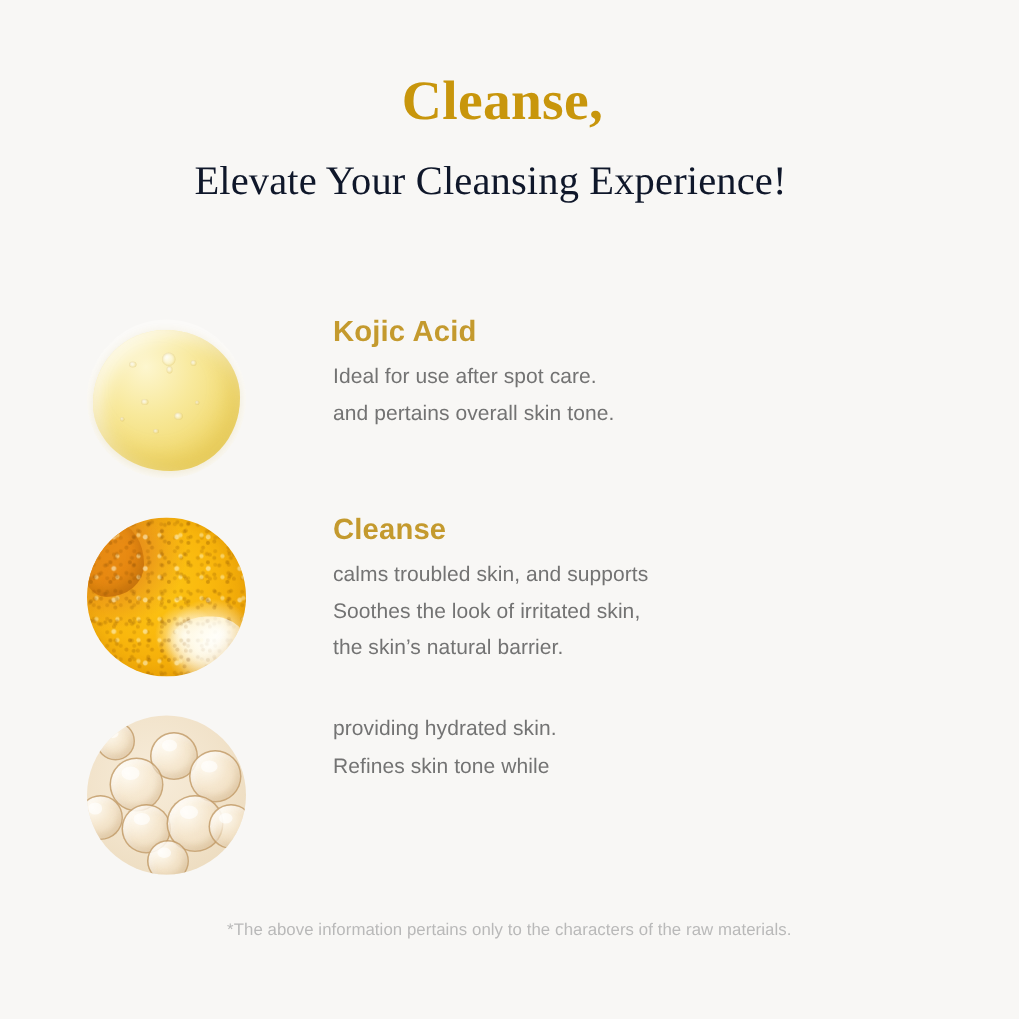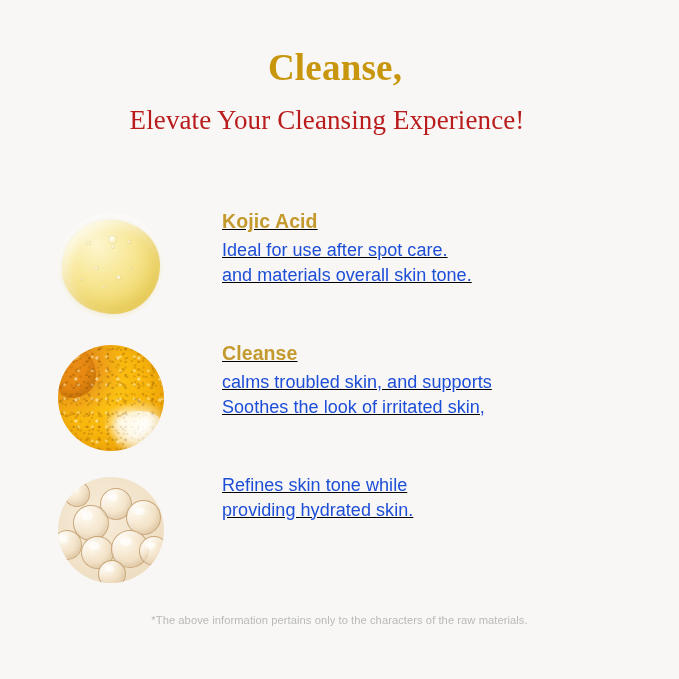--- a/index.html
+++ b/index.html
@@ -39,21 +39,21 @@
     margin: 0;
   }
   .title-line {
     display: block;
   }
   .subtitle {
     font-family: "Liberation Serif", "DejaVu Serif", serif;
     font-weight: normal;
     font-size: 27px;
     line-height: 32px;
-    color: #b91c1c;
+    color: #0f172a;
     margin: 14px 16px 0 0;
     letter-spacing: 0.1px;
   }
 
   
   .rows {
     position: absolute;
     top: 205px;
     left: 0;
     width: 679px;
@@ -76,36 +76,35 @@
     width: 106px;
     height: 106px;
     border-radius: 50%;
     position: relative;
     overflow: hidden;
     flex: 0 0 auto;
   }
   .row-text {
     flex: 1 1 auto;
     padding-top: 4px;
-    text-decoration: underline;
   }
   .ing-name {
     font-family: "Liberation Sans", sans-serif;
     font-weight: bold;
     font-size: 19.5px;
     line-height: 24px;
     color: #c49a2e;
     margin: 0 0 5px 0;
     letter-spacing: 0.1px;
   }
   .ing-desc {
     font-family: "Liberation Sans", sans-serif;
-    font-size: 18px;
+    font-size: 14px;
     line-height: 24.5px;
-    color: #1d4ed8;
+    color: #737373;
     margin: 0;
     letter-spacing: 0.05px;
   }
   .ing-desc span {
     display: block;
   }
 
   
   
   .swatch-serum {
@@ -268,61 +267,62 @@
             <span class="serum-bub sb7"></span>
             <span class="serum-bub sb8"></span>
             <span class="serum-bub sb9"></span>
           </div>
         </div>
       </div>
       <div class="row-text">
         <div class="ing-name">Kojic Acid</div>
         <div class="ing-desc">
           <span>Ideal for use after spot care.</span>
-          <span>and materials overall skin tone.</span>
+          <span>and pertains overall skin tone.</span>
         </div>
       </div>
     </div>
 
     <div class="row">
       <div class="row-swatch-wrap">
         <div class="swatch swatch-powder">
           <div class="powder-lump"></div>
           <div class="powder-tex"></div>
           <div class="powder-spill"></div>
           <div class="powder-ring"></div>
         </div>
       </div>
       <div class="row-text">
         <div class="ing-name">Cleanse</div>
         <div class="ing-desc">
           <span>calms troubled skin, and supports</span>
           <span>Soothes the look of irritated skin,</span>
+          <span>the skin’s natural barrier.</span>
         </div>
       </div>
     </div>
 
     <div class="row">
       <div class="row-swatch-wrap">
         <div class="swatch swatch-bubbles">
           <span class="nb b9"></span>
           <span class="nb b2"></span>
           <span class="nb b3"></span>
           <span class="nb b1"></span>
           <span class="nb b4"></span>
           <span class="nb b5"></span>
           <span class="nb b6"></span>
           <span class="nb b7"></span>
           <span class="nb b8"></span>
         </div>
       </div>
       <div class="row-text">
         <div class="ing-desc">
+          <span>providing hydrated skin.</span>
           <span>Refines skin tone while</span>
-          <span>providing hydrated skin.</span>
         </div>
       </div>
     </div>
 
   </div>
 
   <div class="footnote">*The above information pertains only to the characters of the raw materials.</div>
 
 </div>
 

